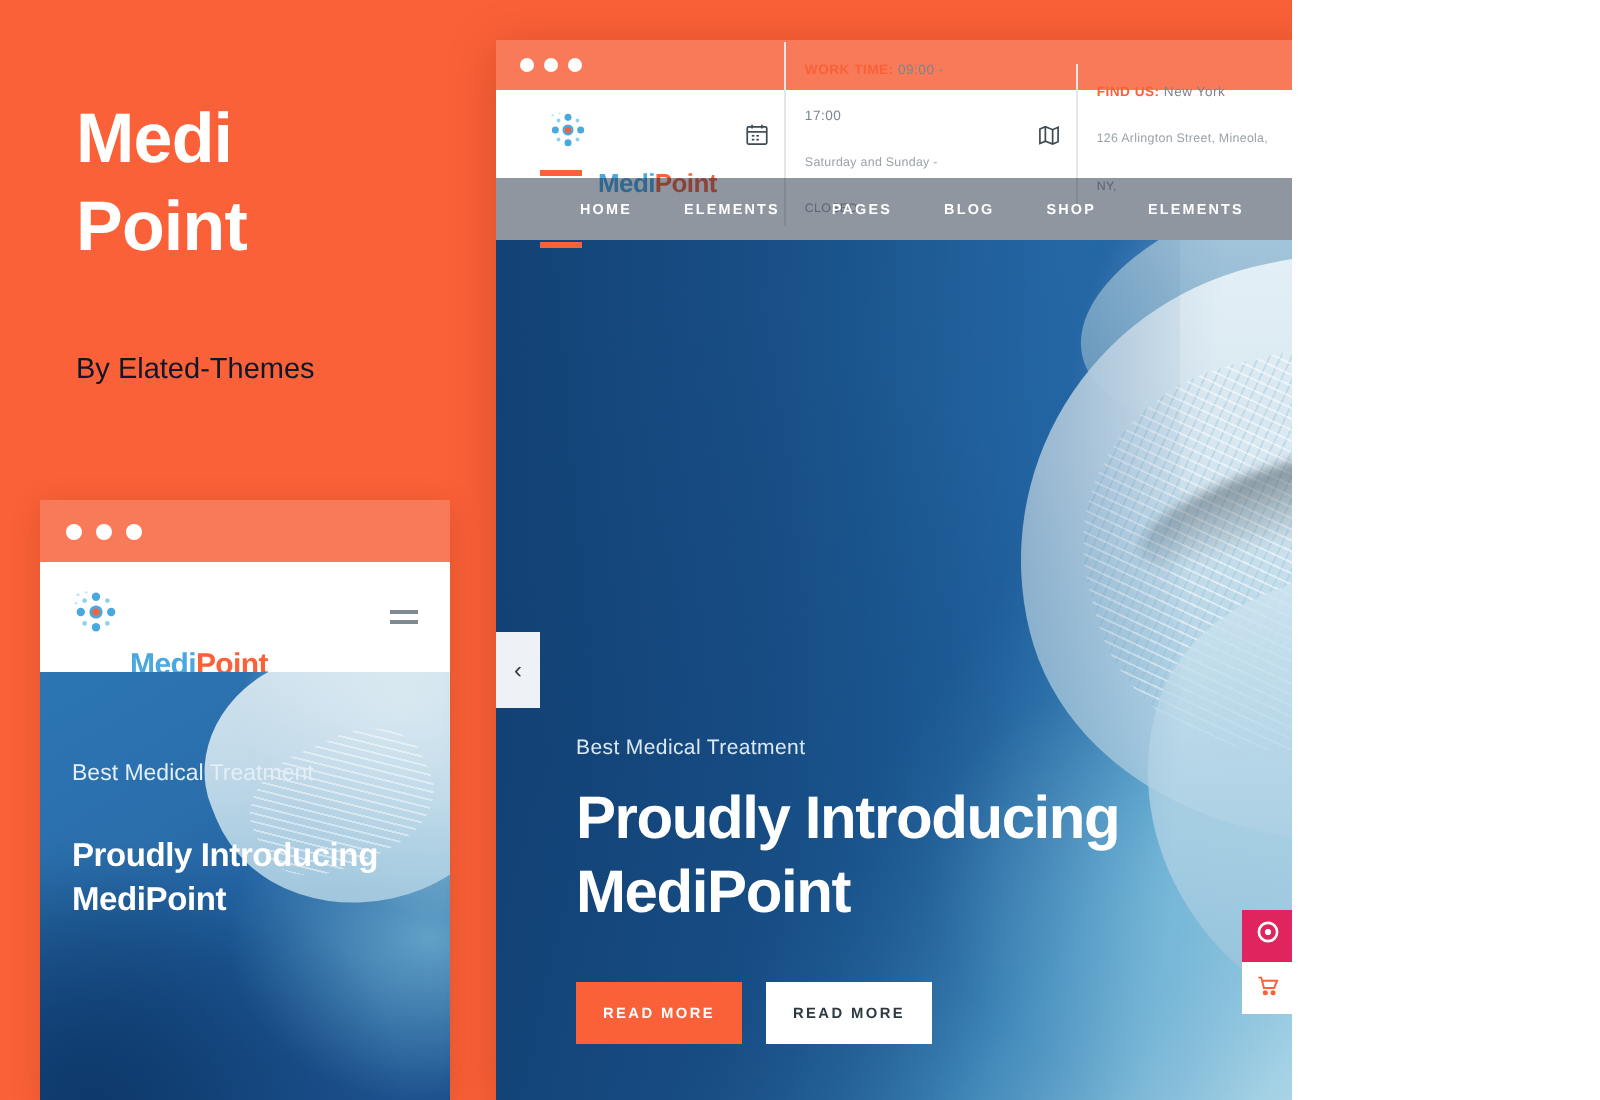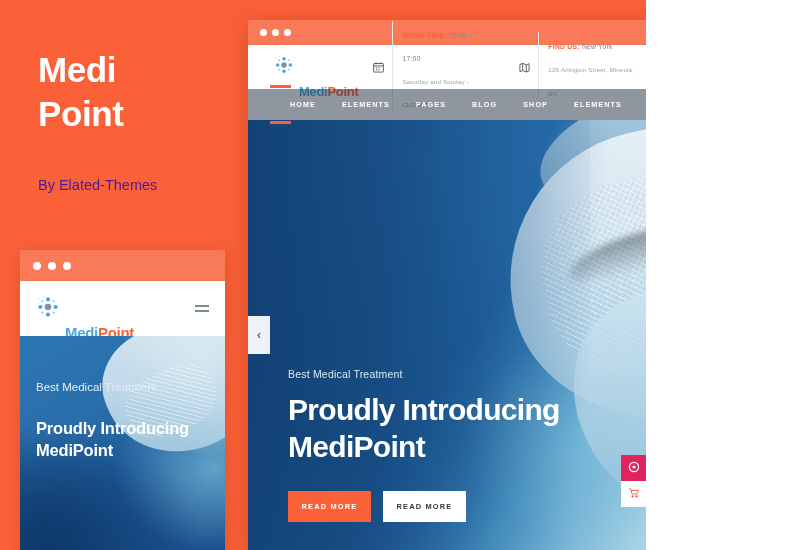--- a/index.html
+++ b/index.html
@@ -35,21 +35,21 @@
     position: absolute;
     left: 38px; top: 137px;
     color: #ffe9e2;
     font-size: 25px;
     font-weight: 300;
     letter-spacing: 0px;
   }
   #promo-by {
     position: absolute;
     left: 38px; top: 177px;
-    color: #4c1d95;
+    color: #0f172a;
     font-size: 14.5px;
     font-weight: 400;
   }
 
   
   #mini {
     position: absolute;
     left: 20px; top: 250px;
     width: 205px; height: 300px;
     background: #ffffff;

